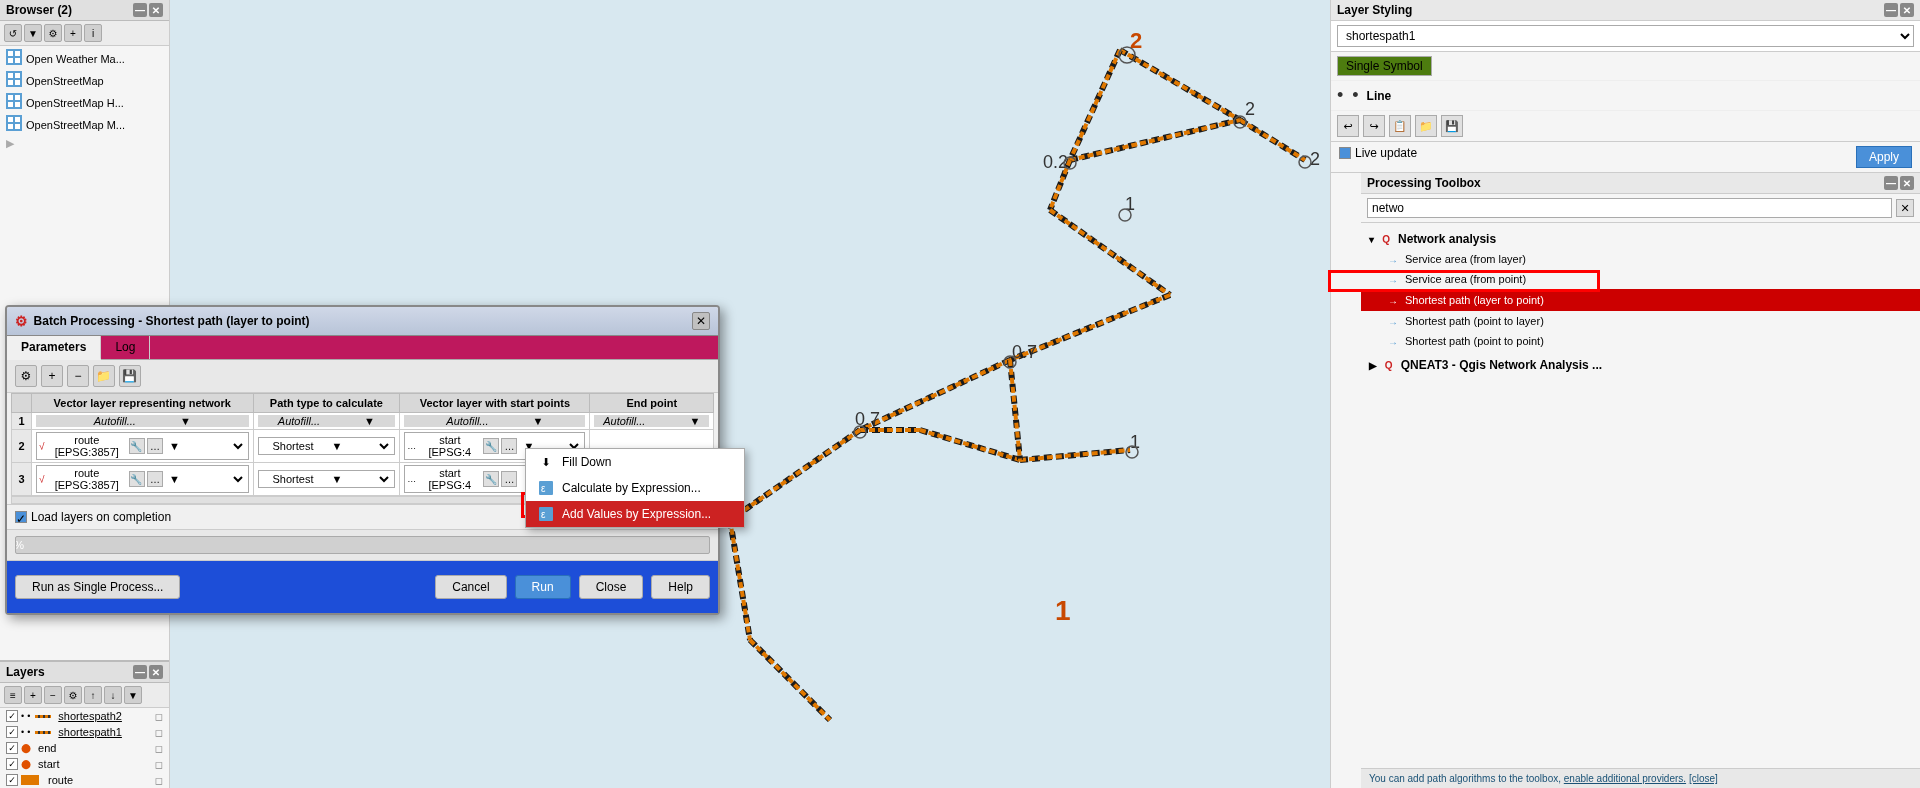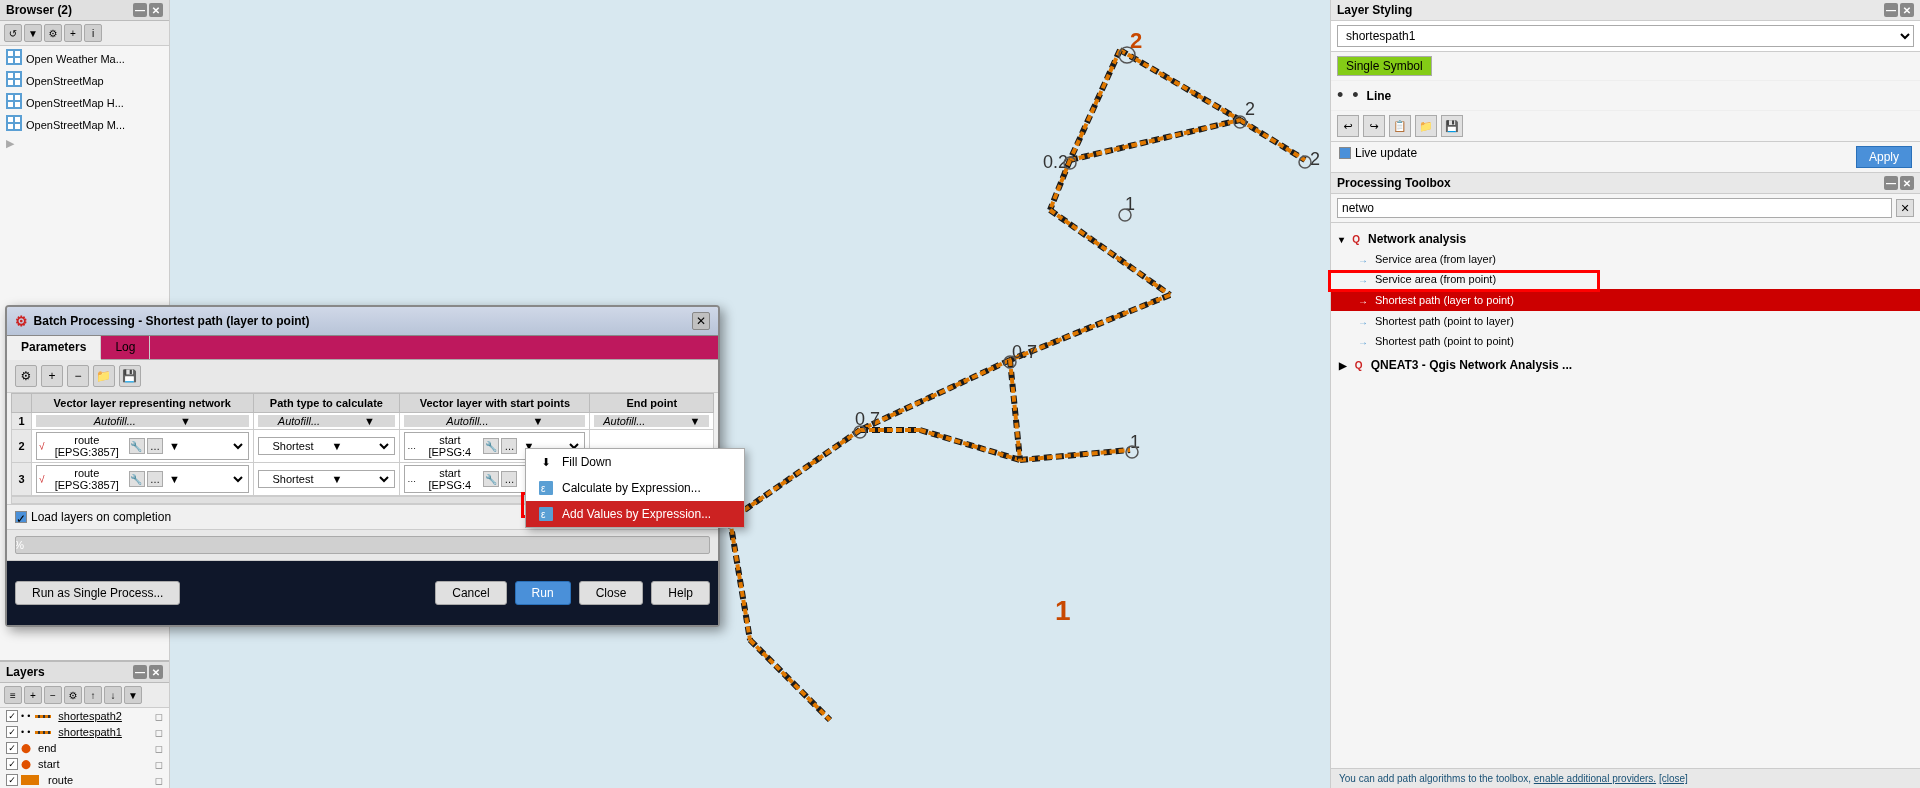--- a/index.html
+++ b/index.html
@@ -143,21 +143,21 @@
       cursor: pointer;
     }
     .styling-section {
       padding: 4px 6px;
       border-bottom: 1px solid #eee;
       display: flex;
       align-items: center;
       gap: 6px;
     }
     .symbol-btn {
-      background: #84cc16;
+      background: #4d7c0f;
       border: 1px solid #aaa;
       padding: 2px 8px;
       cursor: pointer;
       font-size: 12px;
     }
     .styling-tools {
       display: flex; align-items: center; gap: 4px;
       padding: 4px 6px;
       border-bottom: 1px solid #ccc;
     }
@@ -186,20 +186,21 @@
     .checkbox-label { display: flex; align-items: center; gap: 4px; cursor: pointer; }
     .cb { width: 12px; height: 12px; border: 1px solid #888; background: white; }
     .cb.checked { background: #4a90d9; }
 
     
     .toolbox-section {
       flex: 1;
       display: flex;
       flex-direction: column;
       overflow: hidden;
+      margin-left: 30px;
     }
     .toolbox-header {
       background: #e8e8e8;
       border-bottom: 1px solid #ccc;
       padding: 3px 6px;
       display: flex;
       align-items: center;
       justify-content: space-between;
       font-weight: bold;
       font-size: 12px;
@@ -439,24 +440,24 @@
       height: 100%;
       background: #4a90d9;
       width: 0%;
       display: flex; align-items: center; justify-content: center;
       color: white;
       font-size: 11px;
     }
 
     .dialog-footer {
       display: flex; 
-      padding: 20px 8px;
+      padding: 14px 8px;
       gap: 8px;
       border-top: 1px solid #ccc;
-      background: #0f172a;
+      background: #1d4ed8;
     }
     .checkbox-row {
       display: flex; align-items: center; gap: 4px;
       padding: 5px 8px;
       border-top: 1px solid #ccc;
     }
     .footer-btn {
       padding: 4px 16px;
       background: #e0e0e0;
       border: 1px solid #aaa;

